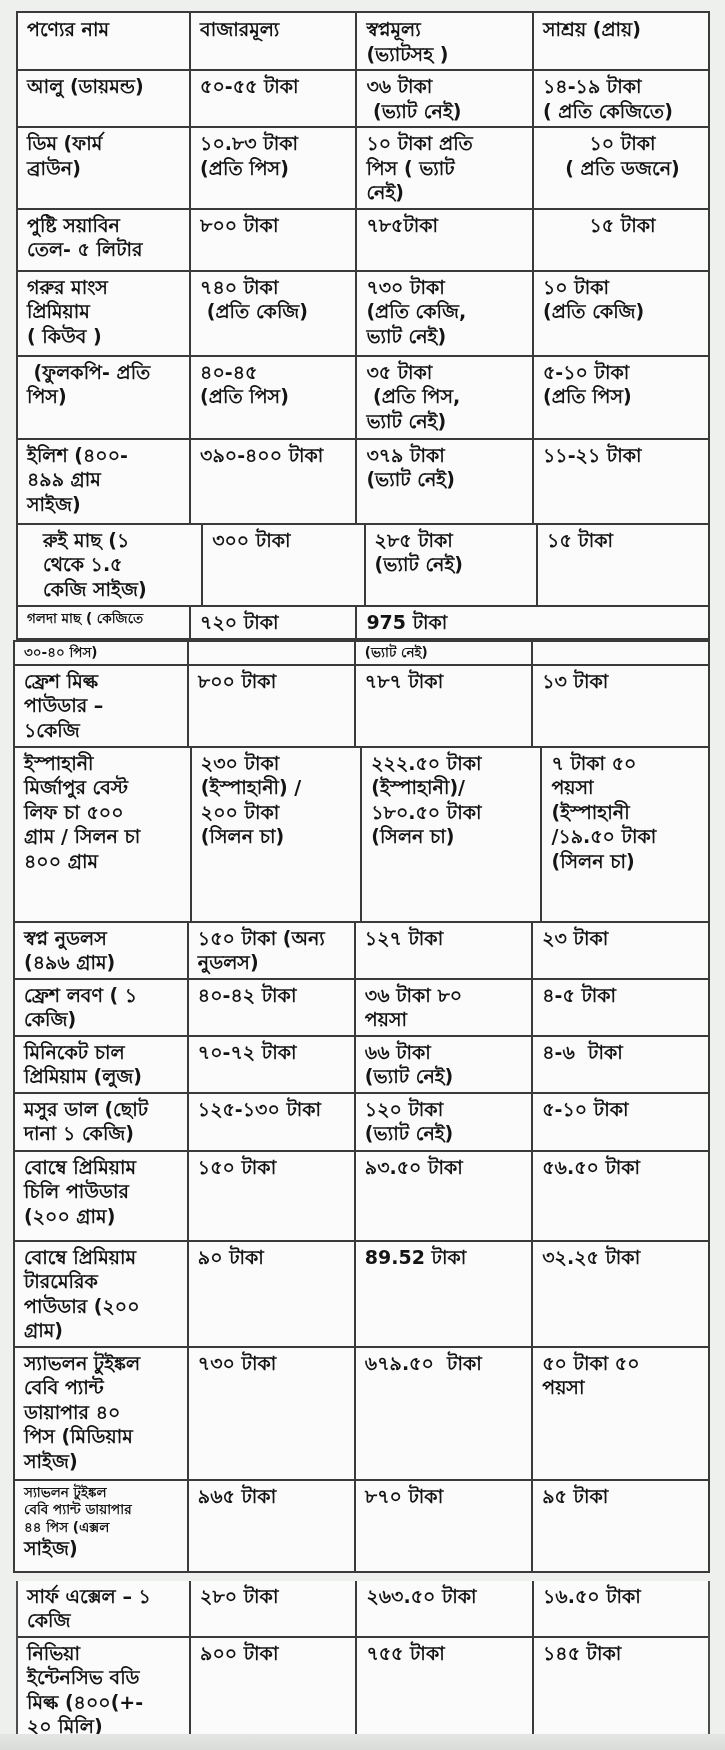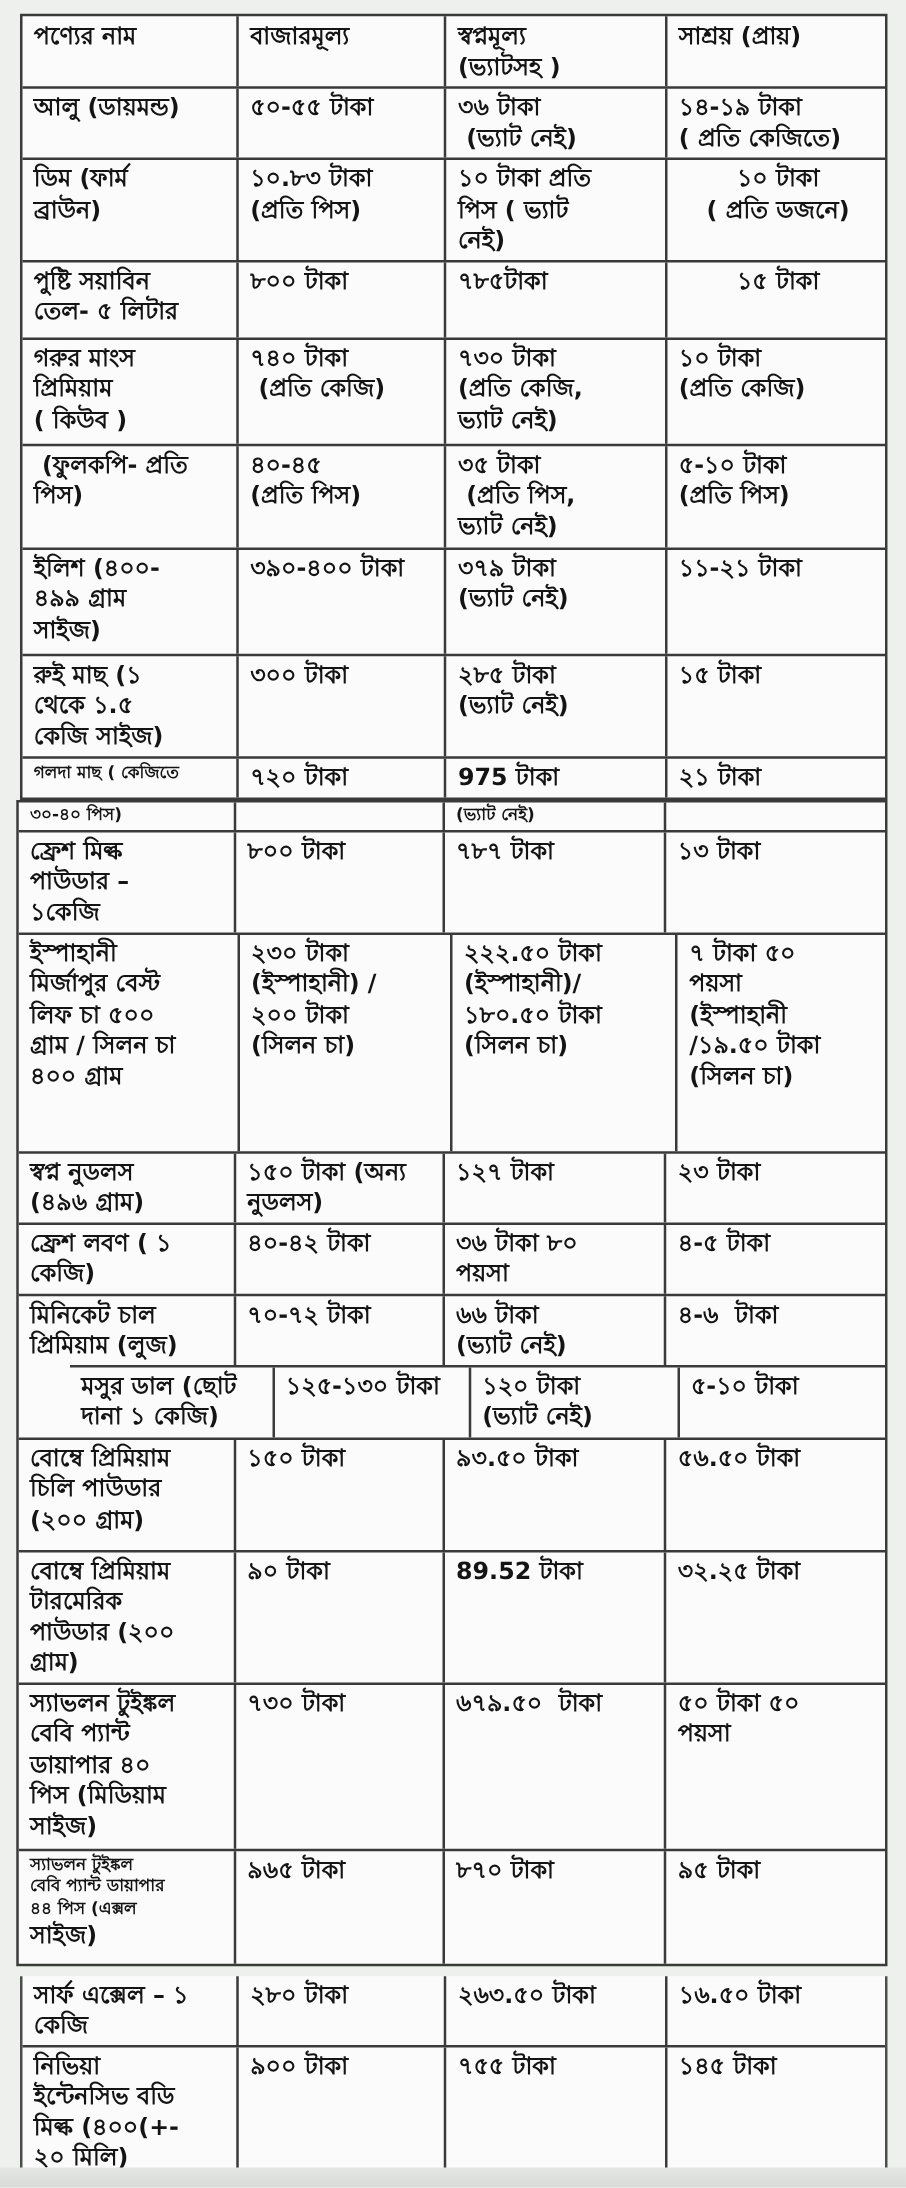--- a/index.html
+++ b/index.html
@@ -108,34 +108,33 @@
         </div>
         <div class="row" style="min-height: 85px;">
           <div class="cell c1"><span class="cell-text">ইলিশ (৪০০-
 ৪৯৯ গ্রাম
 সাইজ)</span></div>
           <div class="cell c2"><span class="cell-text">৩৯০-৪০০ টাকা</span></div>
           <div class="cell c3"><span class="cell-text">৩৭৯ টাকা
 (ভ্যাট নেই)</span></div>
           <div class="cell c4"><span class="cell-text">১১-২১ টাকা</span></div>
         </div>
-        <div class="row" style="min-height: 82px;">
+        <div class="row" style="min-height: 82px; padding-left: 16px;">
           <div class="cell c1"><span class="cell-text">রুই মাছ (১
 থেকে ১.৫
 কেজি সাইজ)</span></div>
           <div class="cell c2"><span class="cell-text">৩০০ টাকা</span></div>
           <div class="cell c3"><span class="cell-text">২৮৫ টাকা
 (ভ্যাট নেই)</span></div>
           <div class="cell c4"><span class="cell-text">১৫ টাকা</span></div>
         </div>
         <div class="row product-small" style="min-height: 33px;">
           <div class="cell c1"><span class="cell-text">গলদা মাছ ( কেজিতে</span></div>
           <div class="cell c2"><span class="cell-text">৭২০ টাকা</span></div>
           <div class="cell c3"><span class="cell-text">975 টাকা</span></div>
-          <div class="cell c4"><span class="cell-text">২১ টাকা</span></div>
         </div>
       </div>
       <div class="segment seg-1">
         <div class="row sliver" style="min-height: 22px;">
           <div class="cell c1"><span class="cell-text">৩০-৪০ পিস)</span></div>
           <div class="cell c2"><span class="cell-text"></span></div>
           <div class="cell c3"><span class="cell-text">(ভ্যাট নেই)</span></div>
           <div class="cell c4"><span class="cell-text"></span></div>
         </div>
         <div class="row" style="min-height: 82px;">
@@ -183,21 +182,21 @@
           <div class="cell c4"><span class="cell-text">৪-৫ টাকা</span></div>
         </div>
         <div class="row" style="min-height: 57px;">
           <div class="cell c1"><span class="cell-text">মিনিকেট চাল
 প্রিমিয়াম (লুজ)</span></div>
           <div class="cell c2"><span class="cell-text">৭০-৭২ টাকা</span></div>
           <div class="cell c3"><span class="cell-text">৬৬ টাকা
 (ভ্যাট নেই)</span></div>
           <div class="cell c4"><span class="cell-text">৪-৬  টাকা</span></div>
         </div>
-        <div class="row" style="min-height: 58px; margin-left: 41px;">
+        <div class="row" style="min-height: 58px;">
           <div class="cell c1"><span class="cell-text">মসুর ডাল (ছোট
 দানা ১ কেজি)</span></div>
           <div class="cell c2"><span class="cell-text">১২৫-১৩০ টাকা</span></div>
           <div class="cell c3"><span class="cell-text">১২০ টাকা
 (ভ্যাট নেই)</span></div>
           <div class="cell c4"><span class="cell-text">৫-১০ টাকা</span></div>
         </div>
         <div class="row" style="min-height: 90px;">
           <div class="cell c1"><span class="cell-text">বোম্বে প্রিমিয়াম
 চিলি পাউডার

